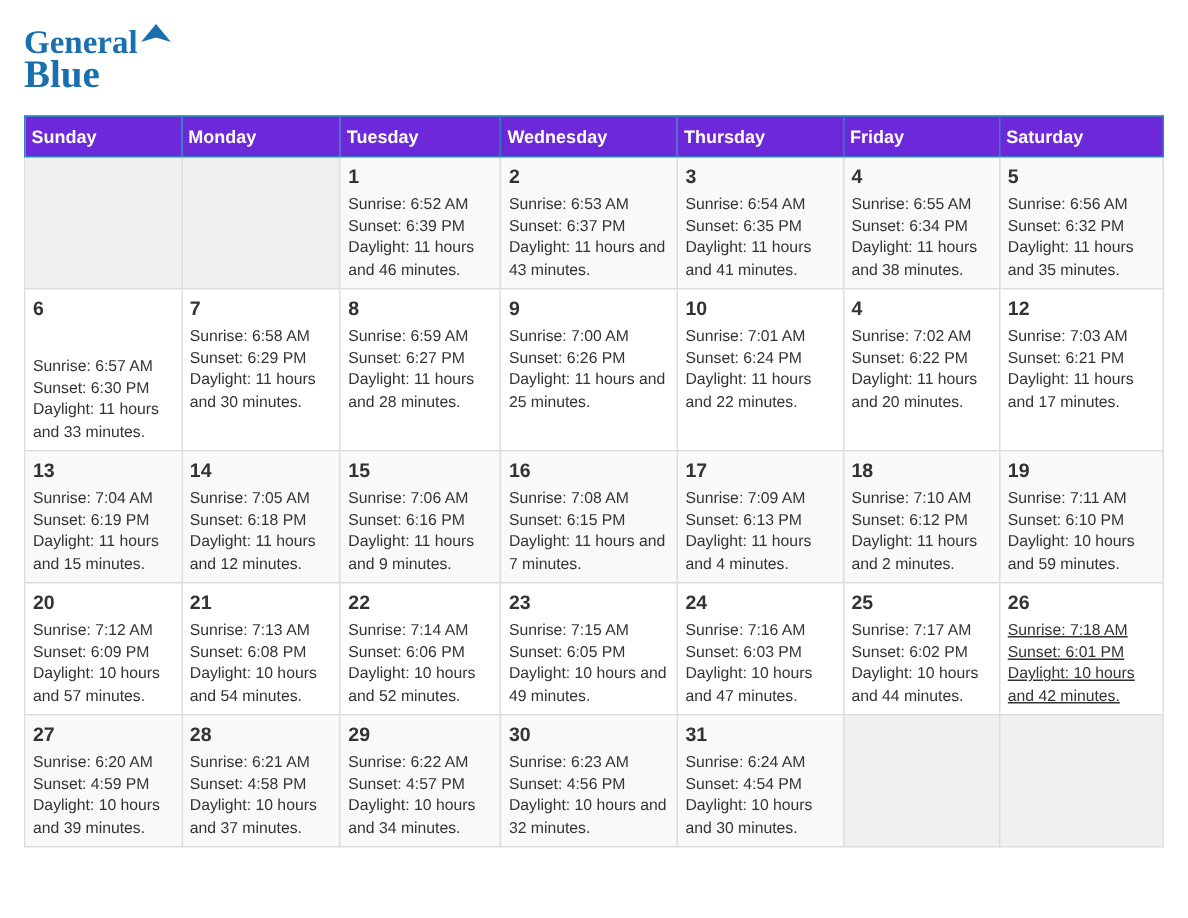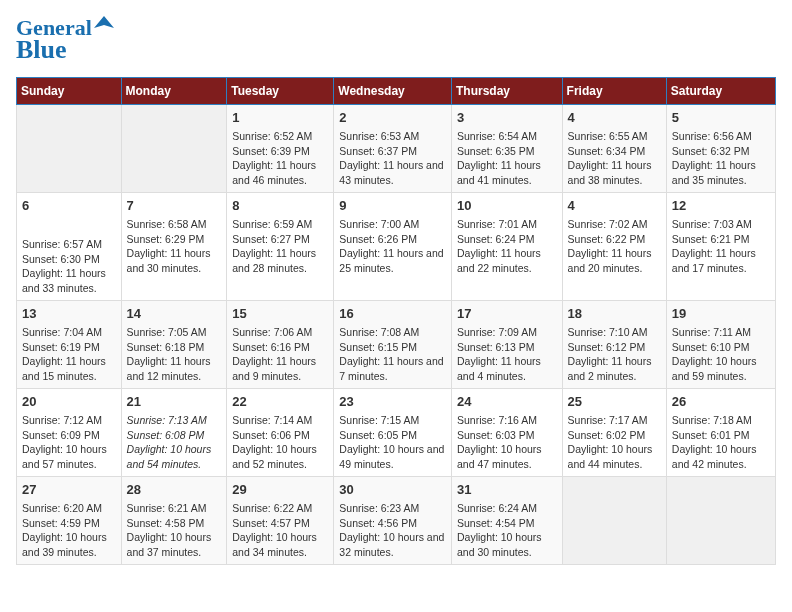--- a/index.html
+++ b/index.html
@@ -32,21 +32,21 @@
     .subtitle {
       font-size: 14px;
       color: #555;
     }
     table {
       width: 100%;
       border-collapse: collapse;
       font-size: 11px;
     }
     thead th {
-      background: #7f1d1d;
+      background: #6d28d9;
       color: #fff;
       padding: 6px 4px;
       text-align: left;
       font-size: 12px;
       font-weight: bold;
       border: 1px solid #2d7fc1;
     }
     tbody tr {
       border-bottom: 1px solid #ccc;
     }
@@ -239,21 +239,21 @@
       </tr>
       <tr>
         <td>
           <span class="day-num">20</span>
           <div class="cell-content" style="white-space: pre-line;">Sunrise: 7:12 AM
 Sunset: 6:09 PM
 Daylight: 10 hours and 57 minutes.</div>
         </td>
         <td>
           <span class="day-num">21</span>
-          <div class="cell-content" style="white-space: pre-line; font-style: italic;">Sunrise: 7:13 AM
+          <div class="cell-content" style="white-space: pre-line;">Sunrise: 7:13 AM
 Sunset: 6:08 PM
 Daylight: 10 hours and 54 minutes.</div>
         </td>
         <td>
           <span class="day-num">22</span>
           <div class="cell-content" style="white-space: pre-line;">Sunrise: 7:14 AM
 Sunset: 6:06 PM
 Daylight: 10 hours and 52 minutes.</div>
         </td>
         <td>
@@ -269,21 +269,21 @@
 Daylight: 10 hours and 47 minutes.</div>
         </td>
         <td>
           <span class="day-num">25</span>
           <div class="cell-content" style="white-space: pre-line;">Sunrise: 7:17 AM
 Sunset: 6:02 PM
 Daylight: 10 hours and 44 minutes.</div>
         </td>
         <td>
           <span class="day-num">26</span>
-          <div class="cell-content" style="white-space: pre-line;">Sunrise: 7:18 AM
+          <div class="cell-content" style="white-space: pre-line; text-decoration: underline;">Sunrise: 7:18 AM
 Sunset: 6:01 PM
 Daylight: 10 hours and 42 minutes.</div>
         </td>
       </tr>
       <tr>
         <td>
           <span class="day-num">27</span>
           <div class="cell-content" style="white-space: pre-line;">Sunrise: 6:20 AM
 Sunset: 4:59 PM
 Daylight: 10 hours and 39 minutes.</div>

